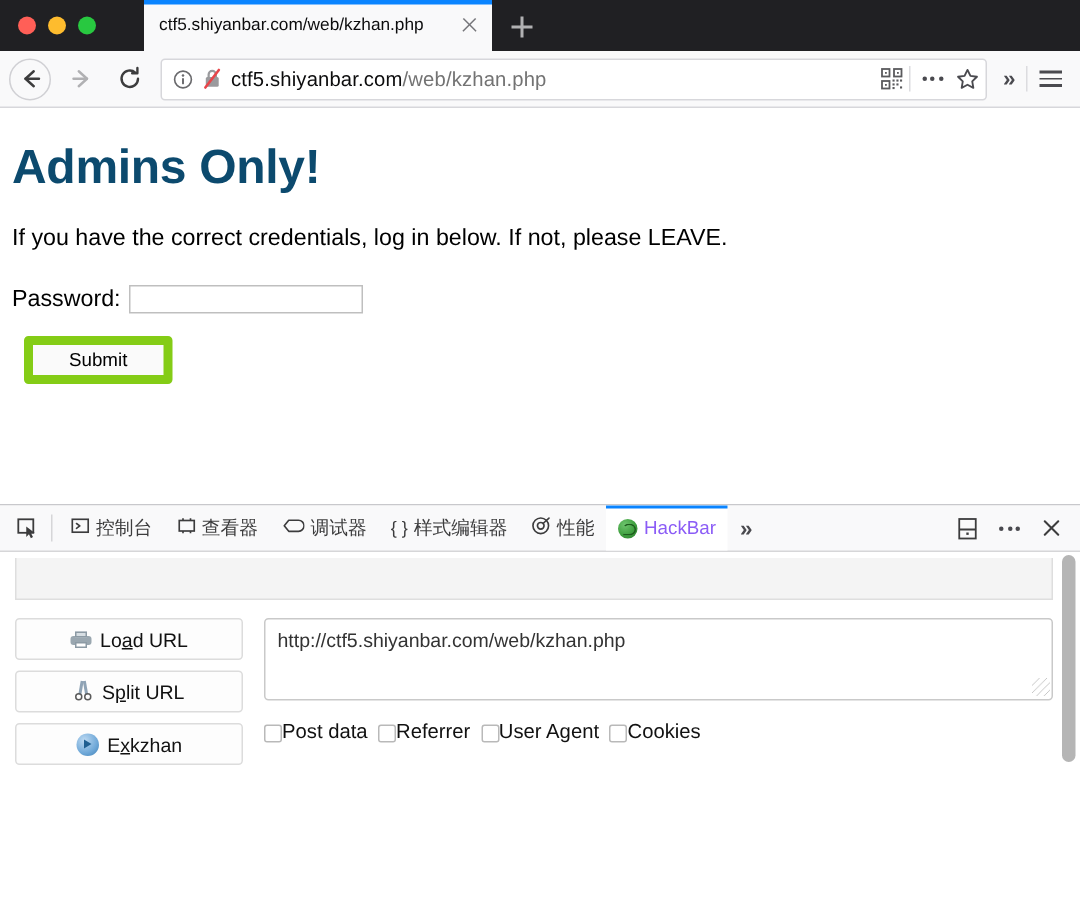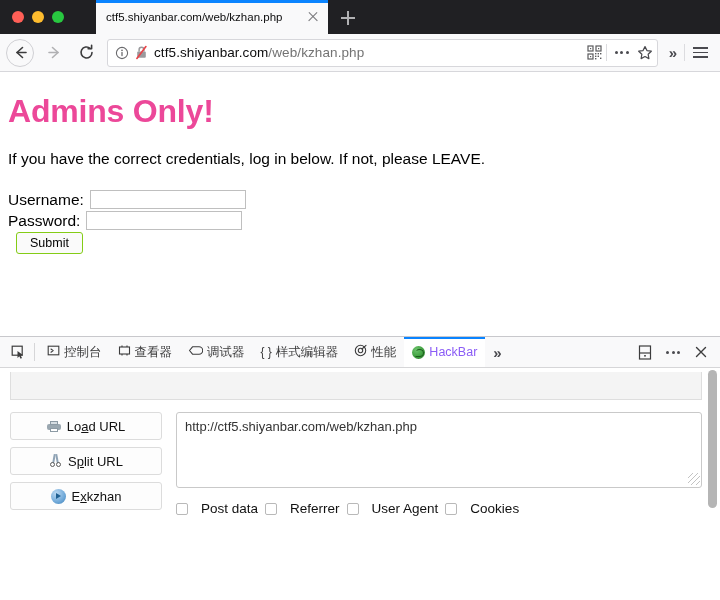--- a/index.html
+++ b/index.html
@@ -156,21 +156,21 @@
   .page {
     height: 264px;
     background: #ffffff;
     padding: 8px 8px 0 8px;
     overflow: hidden;
   }
   h1.page-title {
     font-size: 32px;
     font-weight: bold;
     margin: 13px 0 20px 0;
-    color: #ec4899;
+    color: #0c4a6e;
     letter-spacing: -.2px;
   }
   p.page-desc {
     font-size: 15.5px;
     margin: 0 0 22px 0;
     color: #000;
   }
   .form-row {
     display: flex;
     align-items: center;
@@ -182,28 +182,28 @@
   .form-row input.txt {
     width: 156px;
     height: 19px;
     border: 1px solid #bfbfbf;
     background: #fff;
     font-size: 13px;
     padding: 0 2px;
     font-family: "Liberation Sans", sans-serif;
   }
   .submit-btn {
-    margin-top: 0;
+    margin-top: 13px;
     margin-left: 8px;
     font-size: 12.5px;
     font-family: "Liberation Sans", sans-serif;
     background: #fafafa;
-    border: 1px solid #84cc16;
+    border: 6px solid #84cc16;
     border-radius: 3px;
-    padding: 3px 13px;
+    padding: 3px 24px;
     color: #000;
   }
 
   
   .devtools {
     border-top: 1px solid #c8c8cc;
     height: 262px;
     background: #ffffff;
     display: flex;
     flex-direction: column;
@@ -306,21 +306,21 @@
     align-items: center;
     justify-content: center;
     gap: 6px;
     font-size: 13px;
     color: #111;
   }
   .hb-btn .u { text-decoration: underline; }
   .hb-right { flex: 1; min-width: 0; }
   .hb-textarea {
     width: 100%;
-    height: 76px;
+    height: 55px;
     border: 1px solid #c9c9c9;
     border-radius: 3px;
     padding: 6px 8px;
     font-size: 13px;
     color: #333;
     font-family: "Liberation Sans", sans-serif;
     resize: none;
     position: relative;
     background: #fff;
     overflow: hidden;
@@ -344,21 +344,21 @@
     font-size: 13.5px;
     color: #111;
   }
   .hb-checks .cb {
     width: 12px; height: 12px;
     border: 1px solid #b9b9b9;
     border-radius: 2px;
     background: #fff;
     flex: 0 0 12px;
   }
-  .hb-checks .citem { display: flex; align-items: center; gap: 13px; }
+  .hb-checks .citem { display: flex; align-items: flex-end; gap: 0; }
 
   .hb-scroll {
     position: absolute;
     right: 3px; top: 2px;
     width: 9px;
     bottom: 2px;
   }
   .hb-scroll .thumb {
     position: absolute;
     top: 0;
@@ -480,24 +480,20 @@
       <span></span>
       <span></span>
     </span>
 </div>
 
 <div class="page">
   <h1 class="page-title">Admins Only!</h1>
   <p class="page-desc">If you have the correct credentials, log in below. If not, please LEAVE.</p>
 
   <div class="form-row">
-    <label>Username:</label>
-    <input class="txt" type="text" value="" style="">
-  </div>
-  <div class="form-row">
     <label>Password:</label>
     <input class="txt" type="text" value="" style="">
   </div>
   <button class="submit-btn">Submit</button>
 </div>
 
 <div class="devtools">
 
   <div class="dt-toolbar">
     <div class="dt-picker">

